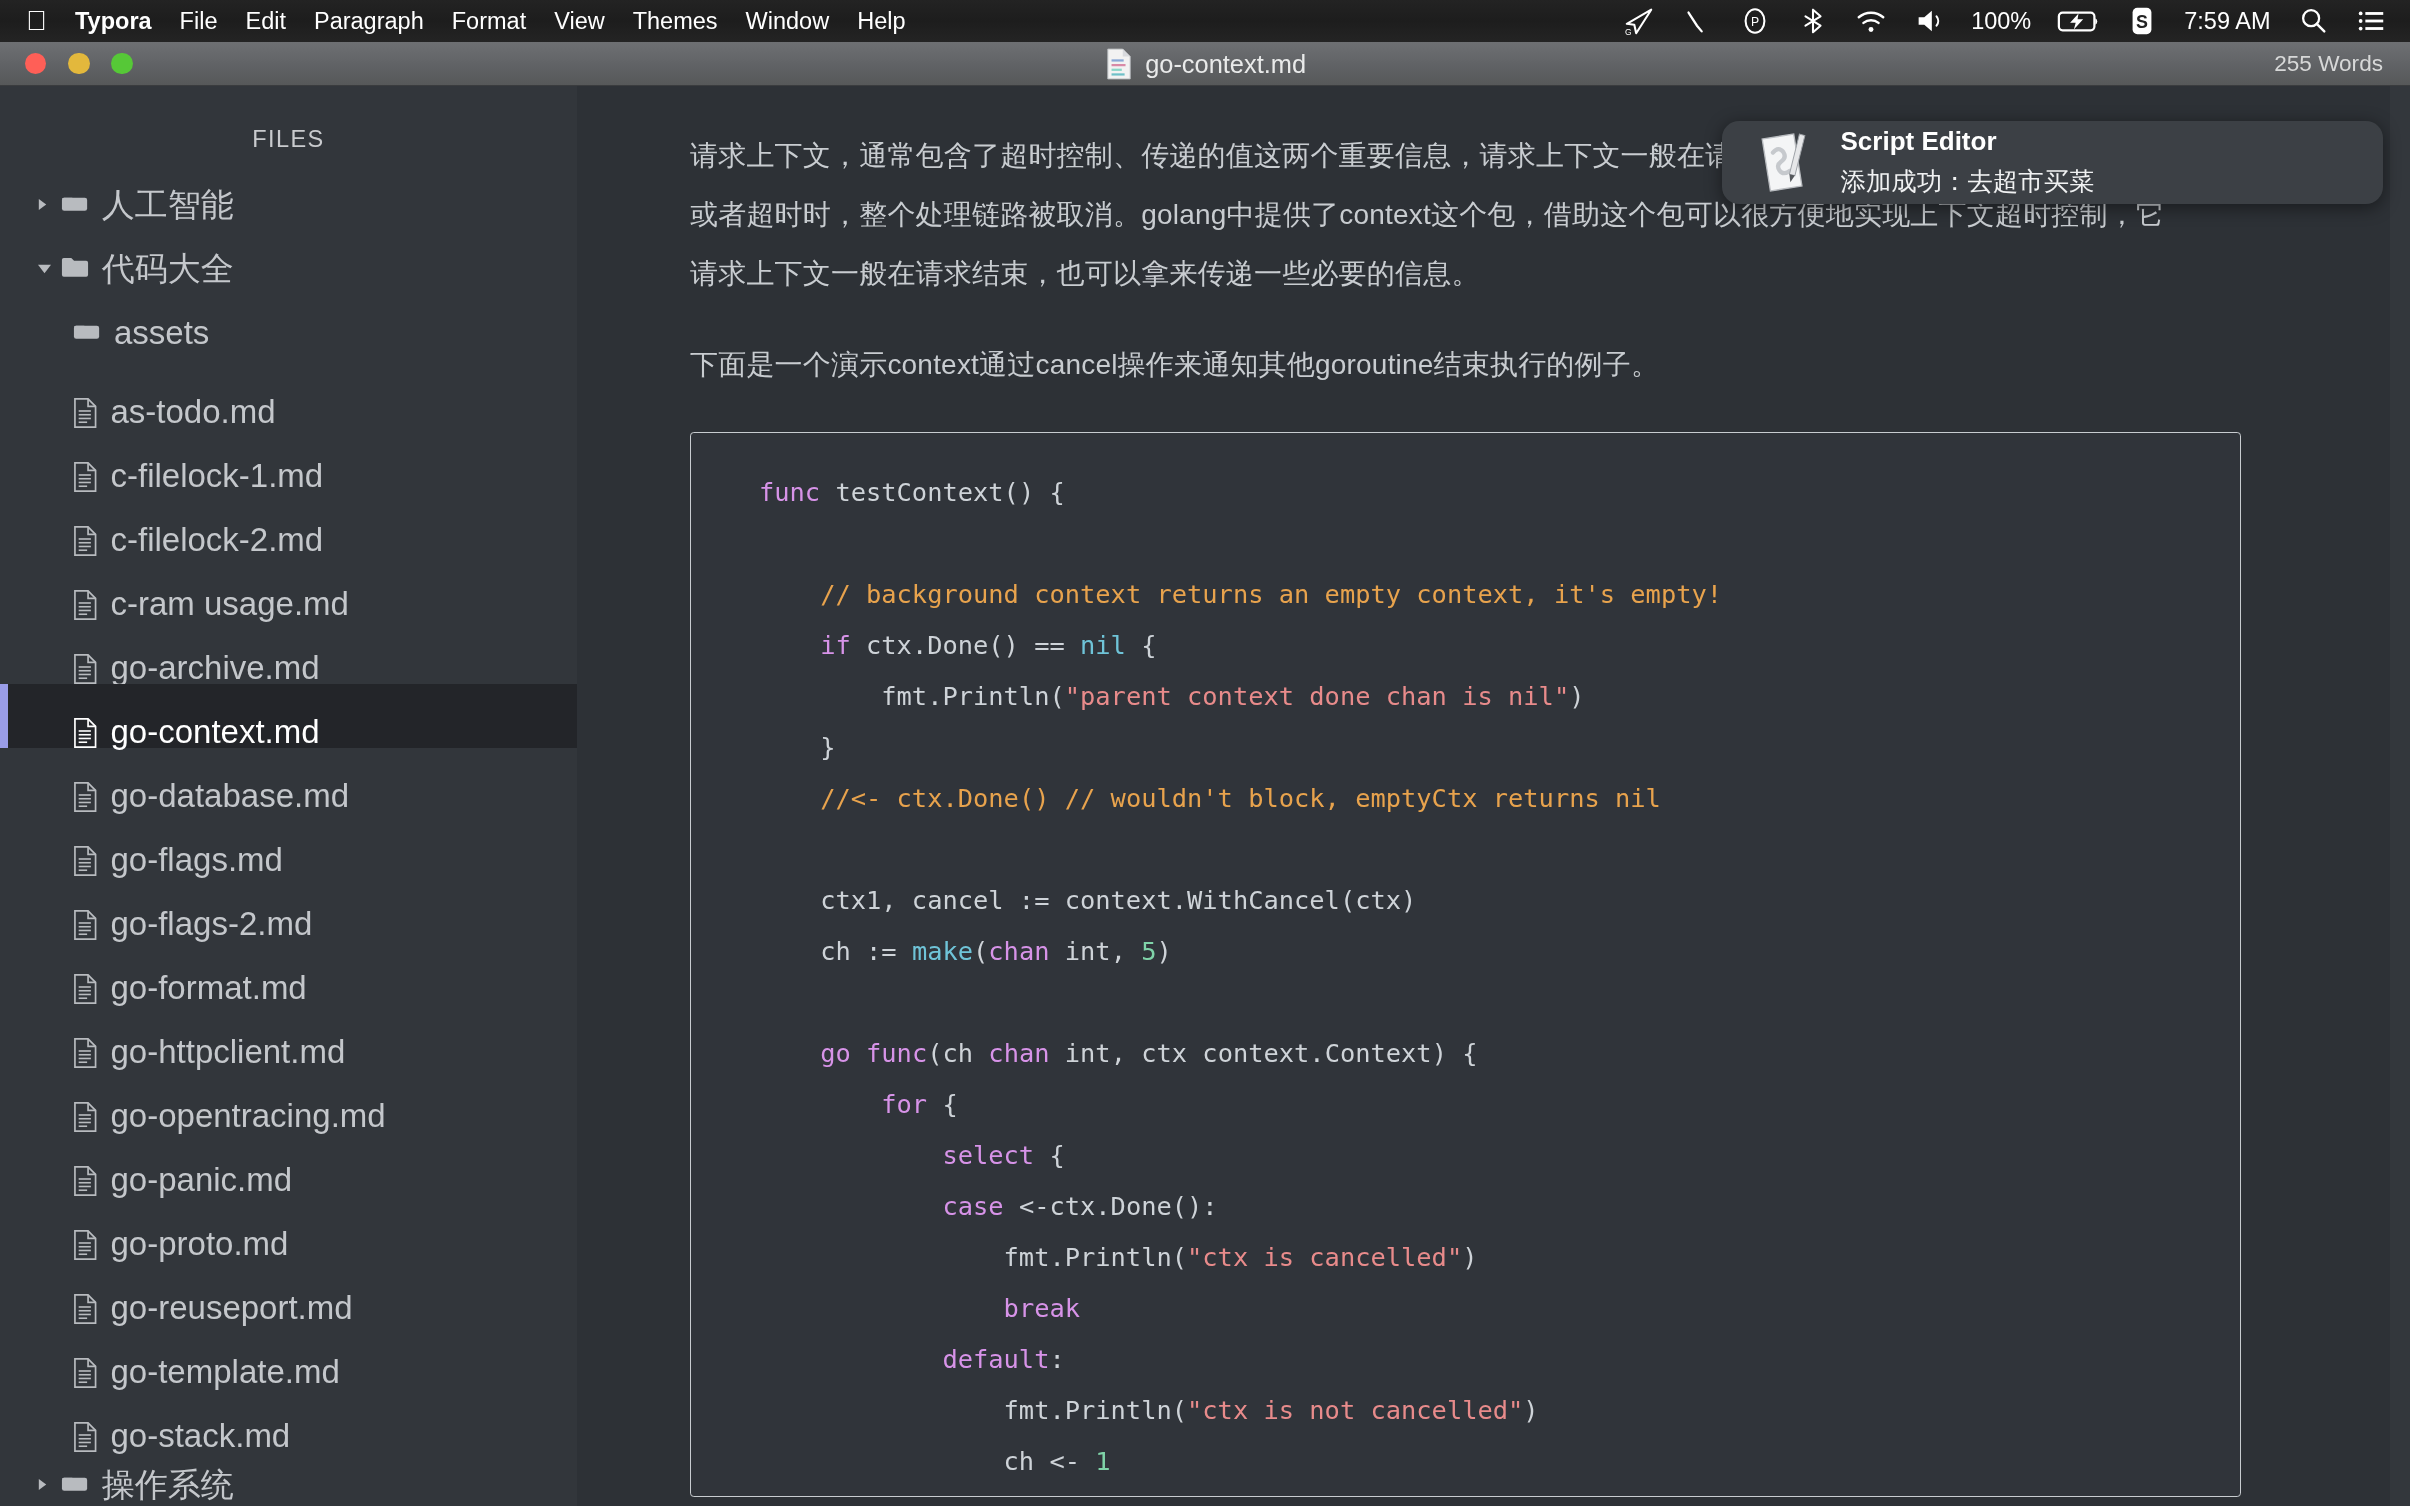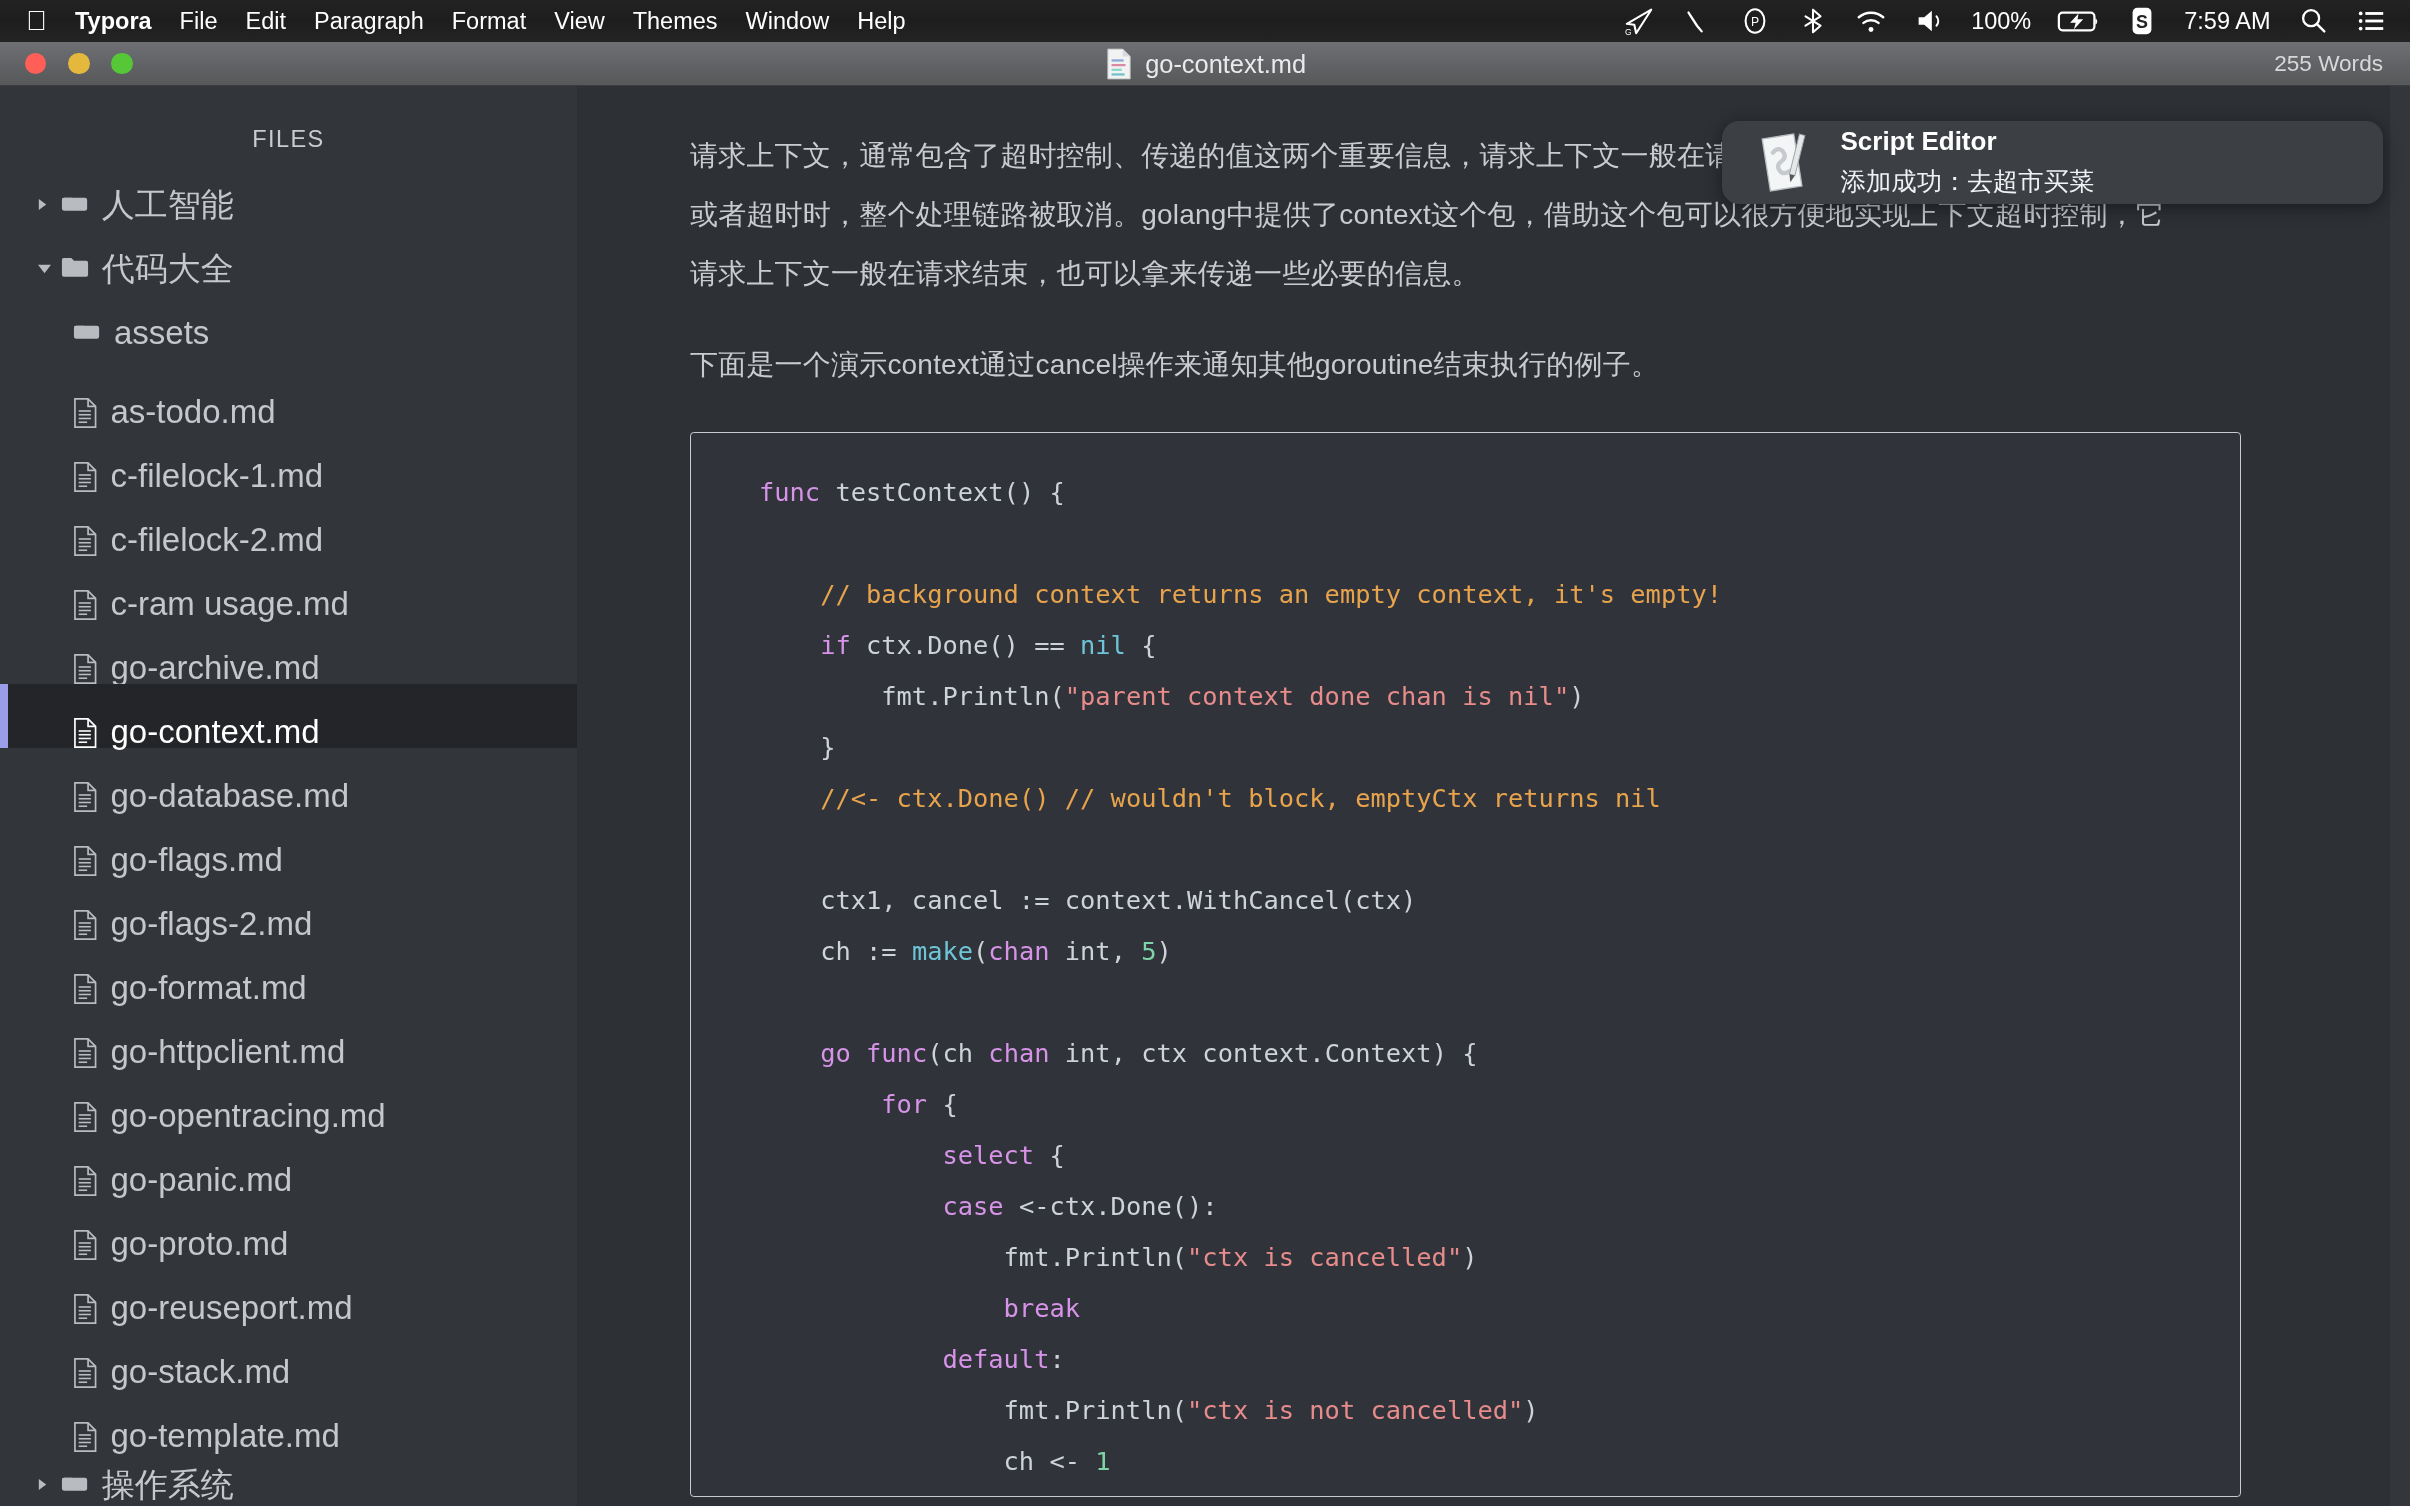--- a/index.html
+++ b/index.html
@@ -467,34 +467,34 @@
           <span class="ficon">
             <svg width="24.5" height="30" viewBox="0 0 26 32">
               <path d="M2 1 h14 l8 8 v22 h-22 Z" fill="none" stroke="#b8bbbf" stroke-width="1.8"></path>
               <path d="M16 1 v8 h8" fill="none" stroke="#b8bbbf" stroke-width="1.8"></path>
               <rect x="6" y="13" width="13" height="1.7" fill="#b8bbbf"></rect>
               <rect x="6" y="17" width="13" height="1.7" fill="#b8bbbf"></rect>
               <rect x="6" y="21" width="13" height="1.7" fill="#b8bbbf"></rect>
               <rect x="6" y="25" width="9" height="1.7" fill="#b8bbbf"></rect>
             </svg>
           </span>
+          <span class="lbl">go-template.md</span>
+        </div>
+        <div class="row file">
+          <span class="ficon">
+            <svg width="24.5" height="30" viewBox="0 0 26 32">
+              <path d="M2 1 h14 l8 8 v22 h-22 Z" fill="none" stroke="#b8bbbf" stroke-width="1.8"></path>
+              <path d="M16 1 v8 h8" fill="none" stroke="#b8bbbf" stroke-width="1.8"></path>
+              <rect x="6" y="13" width="13" height="1.7" fill="#b8bbbf"></rect>
+              <rect x="6" y="17" width="13" height="1.7" fill="#b8bbbf"></rect>
+              <rect x="6" y="21" width="13" height="1.7" fill="#b8bbbf"></rect>
+              <rect x="6" y="25" width="9" height="1.7" fill="#b8bbbf"></rect>
+            </svg>
+          </span>
           <span class="lbl">go-stack.md</span>
-        </div>
-        <div class="row file">
-          <span class="ficon">
-            <svg width="24.5" height="30" viewBox="0 0 26 32">
-              <path d="M2 1 h14 l8 8 v22 h-22 Z" fill="none" stroke="#b8bbbf" stroke-width="1.8"></path>
-              <path d="M16 1 v8 h8" fill="none" stroke="#b8bbbf" stroke-width="1.8"></path>
-              <rect x="6" y="13" width="13" height="1.7" fill="#b8bbbf"></rect>
-              <rect x="6" y="17" width="13" height="1.7" fill="#b8bbbf"></rect>
-              <rect x="6" y="21" width="13" height="1.7" fill="#b8bbbf"></rect>
-              <rect x="6" y="25" width="9" height="1.7" fill="#b8bbbf"></rect>
-            </svg>
-          </span>
-          <span class="lbl">go-template.md</span>
         </div>
         <div class="row folder-top">
           <span class="tri">
             <svg width="13" height="15" viewBox="0 0 14 16">
               <path d="M3 2 L11 8 L3 14 Z" fill="#b8bbbf"></path>
             </svg>
           </span>
           <span class="ficon">
             <svg width="28" height="24.5" viewBox="0 0 30 26">
               <rect x="1" y="6" width="27" height="14" rx="2.5" fill="#b8bbbf"></rect>

